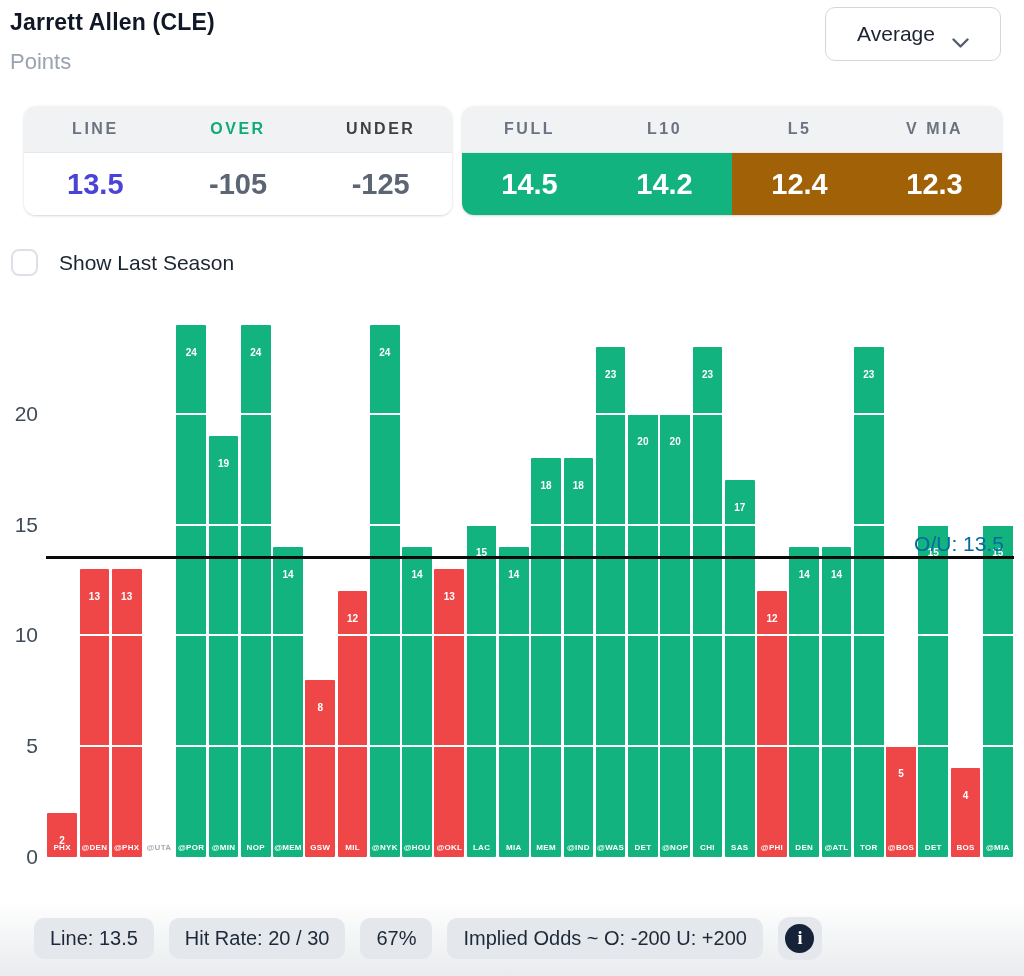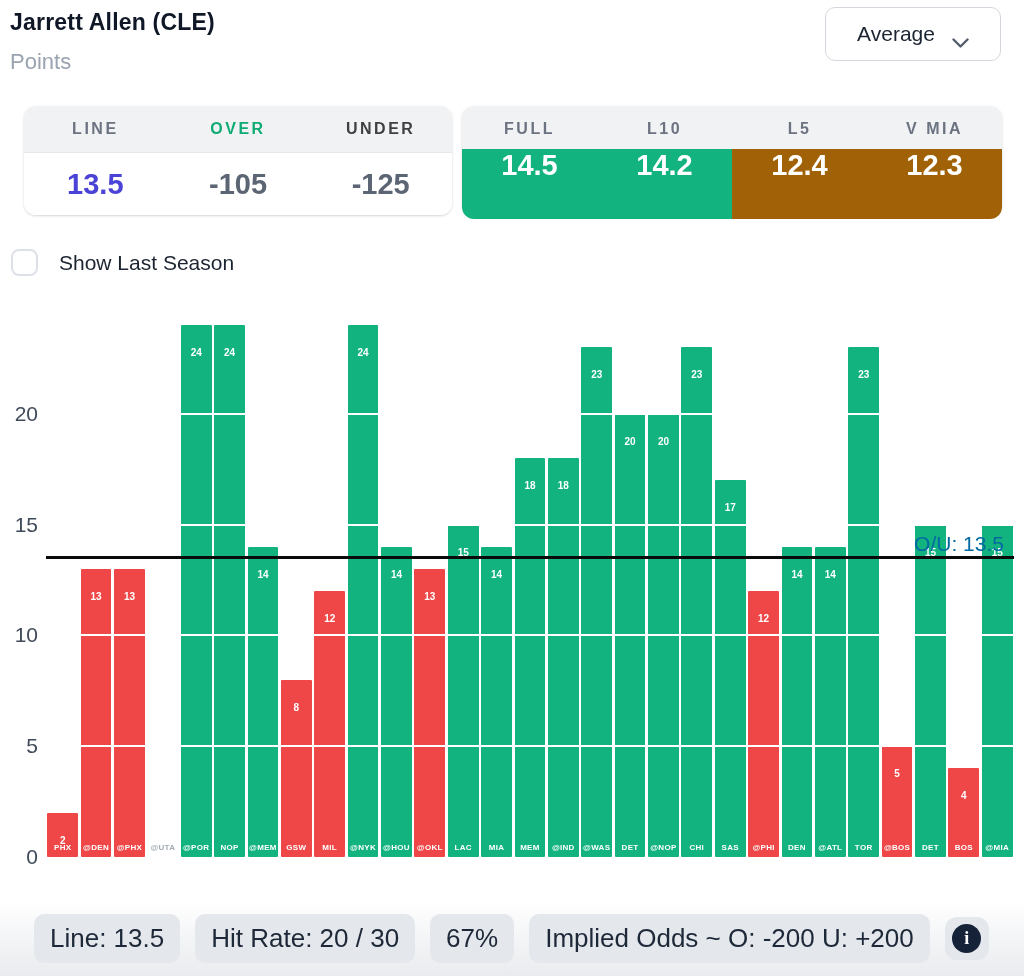--- a/index.html
+++ b/index.html
@@ -27,21 +27,21 @@
     height:47px; background:#f1f2f4; border-radius:12px 12px 0 0;
     border-bottom:1px solid #e6e8ec; display:flex; align-items:center;
   }
   .hcell { flex:1; text-align:center; font-size:16px; font-weight:700; letter-spacing:2.5px; color:#6b7280; }
   .hc-green { color:#10ab73; }
   .hc-red   { color:#404040; }
   .box-body { height:62px; display:flex; align-items:center; background:#fff; border-radius:0 0 12px 12px; }
   .vcell { flex:1; text-align:center; font-size:29px; font-weight:700; color:#5c6574; }
   .v-line { color:#4a43d6; }
   .box2 .box-body { background:transparent; padding:0; }
-  .half { height:70px; width:50%; display:flex; align-items:flex-start; }
+  .half { height:62px; width:50%; display:flex; align-items:center; }
   .half-over  { background:#12b37e; border-radius:0 0 0 12px; }
   .half-under { background:#a16207; border-radius:0 0 12px 0; }
   .half .vcell { color:#fff; }
   
   .checkbox-row { position:absolute; left:11px; top:249px; display:flex; align-items:center; gap:21px; cursor:pointer; }
   .checkbox { width:27px; height:27px; background:#fff; border:2px solid #dde1e7; border-radius:8px; }
   .checkbox-label { font-size:21px; color:#1b2430; }
   
   .y-axis { position:absolute; left:0; top:322px; width:38px; height:535px; }
   .ytick { position:absolute; right:0; width:38px; text-align:right; font-size:21px; line-height:22px; color:#414b5a; }
@@ -56,21 +56,21 @@
                 font-size:8px; font-weight:700; letter-spacing:.3px; color:#fff; z-index:4; white-space:nowrap; }
   .team-none { color:#a3aab4; }
   .gridline { position:absolute; left:0; right:0; height:2px; background:#fff; z-index:2; }
   .ou-line  { position:absolute; left:0; right:0; height:3px; background:#0a0a0a; z-index:5; }
   .ou-label { position:absolute; right:10px; font-size:21px; color:#0369a1; z-index:6; }
   
   .footer { position:absolute; left:0; right:0; bottom:0; height:76px;
             background:linear-gradient(#ffffff, #e9ebee);
             display:flex; align-items:center; gap:15px; padding-left:34px; }
   .badge { background:#e4e7eb; border-radius:10px; padding:9px 16px;
-           font-size:26px; font-weight:500; color:#1d2838; white-space:nowrap; }
+           font-size:20px; font-weight:500; color:#1d2838; white-space:nowrap; }
   .info-chip { width:44px; height:43px; background:#e4e7eb; border-radius:12px;
                display:flex; align-items:center; justify-content:center; cursor:pointer; }
   .info-circle { width:29px; height:29px; border-radius:50%; background:#152238; color:#fff;
                  display:flex; align-items:center; justify-content:center;
                  font-size:18px; font-weight:700; font-family:"Liberation Serif", serif; }
 </style>
 </head>
 <body>
 
 <div class="page">
@@ -153,20 +153,26 @@
         <div class="slot">
           <div class="team-label team-none">@UTA</div>
         </div>
         <div class="slot">
           <div class="bar bar-over" style="height: 531.677px;">
             <div class="bar-value">24</div>
           </div>
           <div class="team-label">@POR</div>
         </div>
         <div class="slot">
+          <div class="bar bar-over" style="height: 420.911px;">
+            <div class="bar-value">19</div>
+          </div>
+          <div class="team-label">@MIN</div>
+        </div>
+        <div class="slot">
           <div class="bar bar-over" style="height: 531.677px;">
             <div class="bar-value">24</div>
           </div>
           <div class="team-label">NOP</div>
         </div>
         <div class="slot">
           <div class="bar bar-over" style="height: 310.145px;">
             <div class="bar-value">14</div>
           </div>
           <div class="team-label">@MEM</div>

